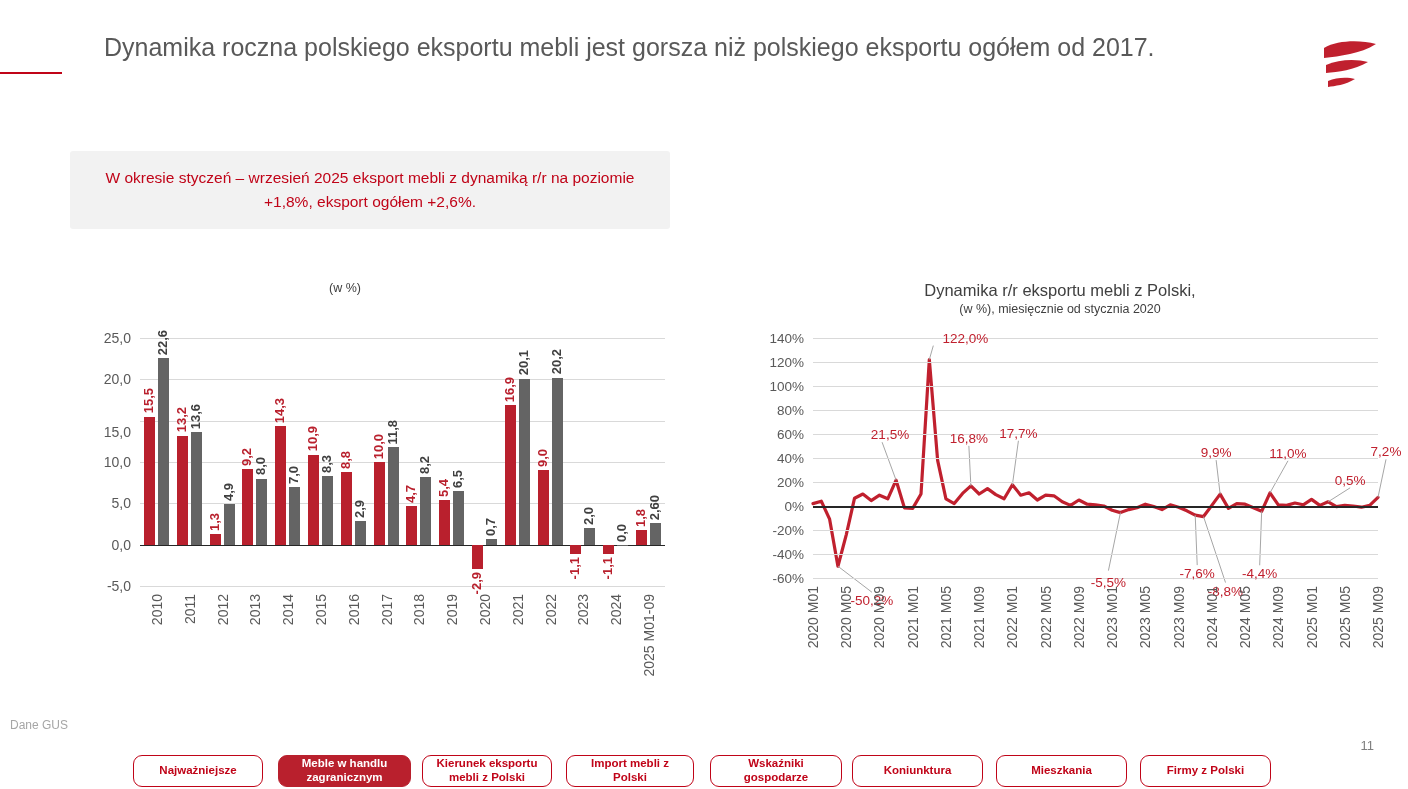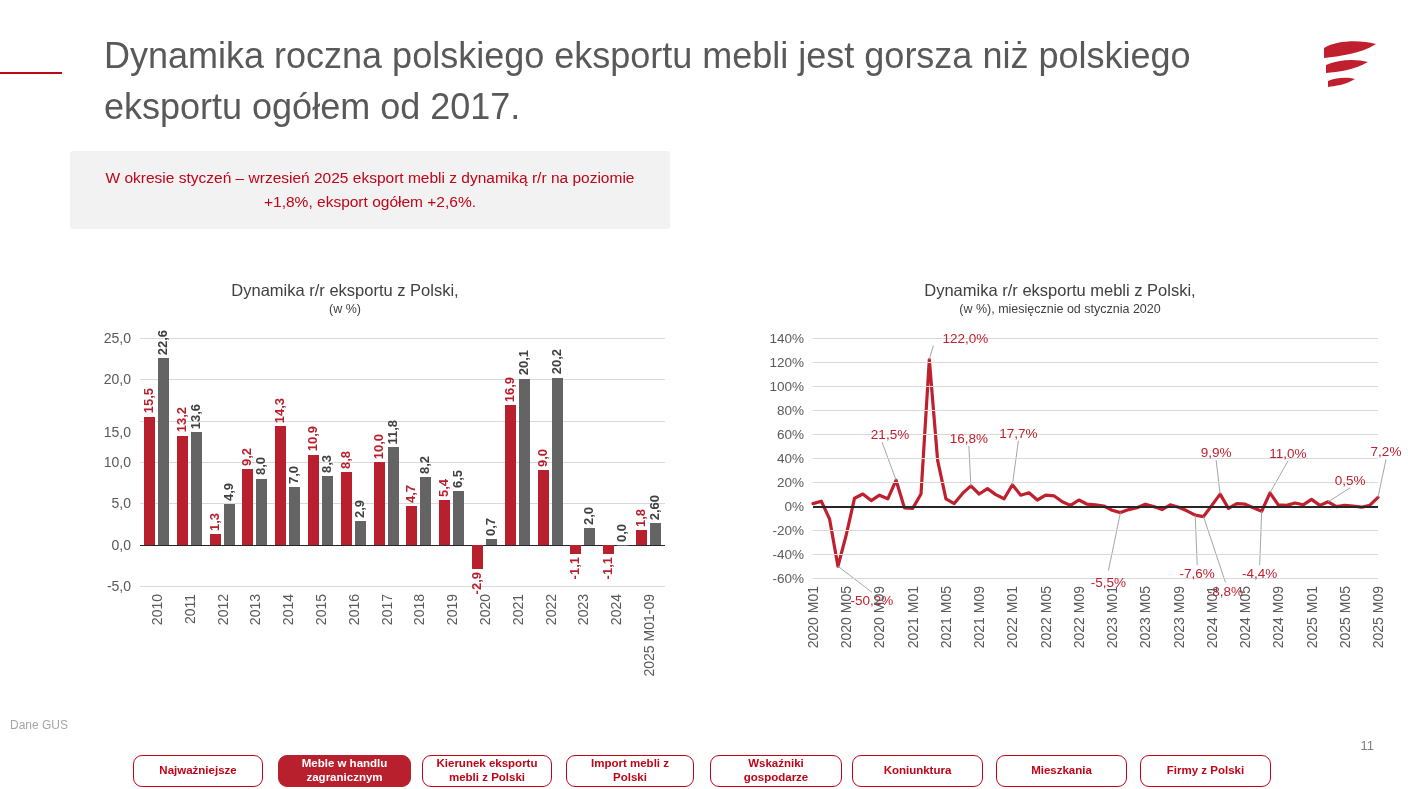--- a/index.html
+++ b/index.html
@@ -11,21 +11,21 @@
   }
   .slide { position: relative; width: 1408px; height: 789px; background:#fff; }
 
   
   .accent-rule {
     position: absolute; left: 0; top: 72px; width: 62px; height: 2px;
     background: #c00418;
   }
   .title {
     position: absolute; left: 104px; top: 30px; width: 1140px;
-    font-size: 36px; line-height: 1.42; color: #595959; font-weight: 400;
+    font-size: 25px; line-height: 1.42; color: #595959; font-weight: 400;
   }
   .logo { position: absolute; right: 22px; top: 36px; width: 84px; height: 62px; }
 
   
   .callout {
     position: absolute; background: #f2f2f2; border-radius: 3px;
     color: #c00418; text-align: center; font-size: 15.5px; line-height: 1.55;
     padding: 14px 18px; display: flex; align-items: center; justify-content: center;
   }
   #callout-left  { left: 70px;  top: 151px; width: 600px; height: 78px; }
@@ -108,21 +108,20 @@
   <svg class="logo" viewBox="0 0 84 62">
     <path d="M22 12 C36 4, 58 4, 74 8 C58 18, 38 20, 22 22 Z" fill="#c0202e"></path>
     <path d="M24 29 C37 23, 55 23, 66 26 C52 34, 36 36, 24 37 Z" fill="#c0202e"></path>
     <path d="M26 45 C35 41, 46 41, 53 43 C43 49, 33 50, 26 51 Z" fill="#c0202e"></path>
   </svg>
 
   <div class="callout" id="callout-left">W okresie styczeń – wrzesień 2025 eksport mebli z dynamiką r/r na poziomie +1,8%, eksport ogółem +2,6%.</div>
 
   <div id="chart-left">
     <div class="chart-title" id="title-left">
-      <div class="t1">Dynamika r/r eksportu z Polski,</div>
       <div class="t2">(w %)</div>
     </div>
     <div class="plot" id="plot-left">
         <div class="gridline" style="top: 0px;"></div>
         <div class="ytick" style="top: 0px;">25,0</div>
         <div class="gridline" style="top: 41.3333px;"></div>
         <div class="ytick" style="top: 41.3333px;">20,0</div>
         <div class="gridline" style="top: 82.6667px;"></div>
         <div class="ytick" style="top: 94px;">15,0</div>
         <div class="gridline" style="top: 124px;"></div>

